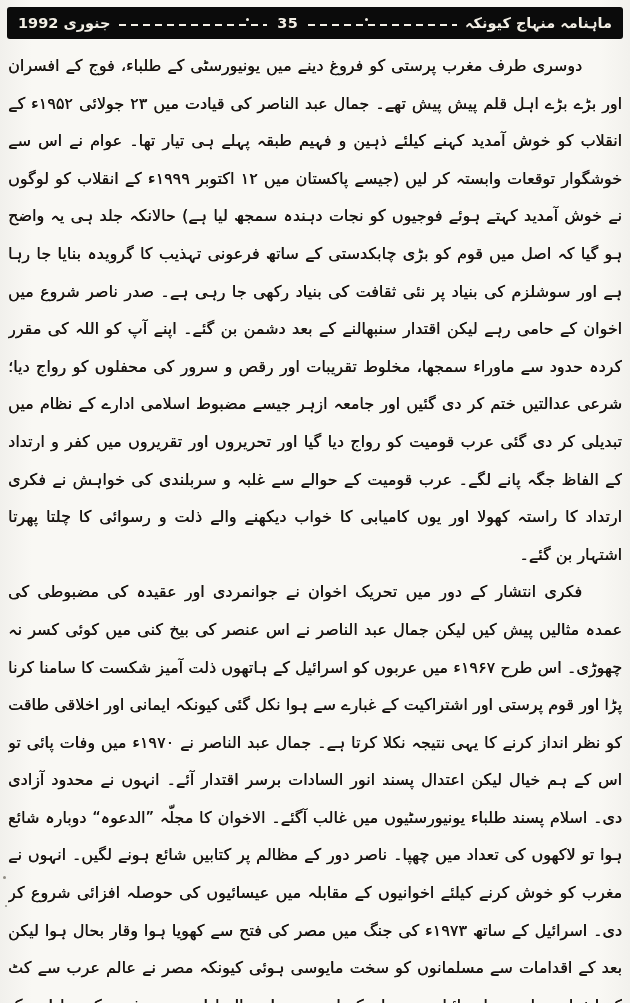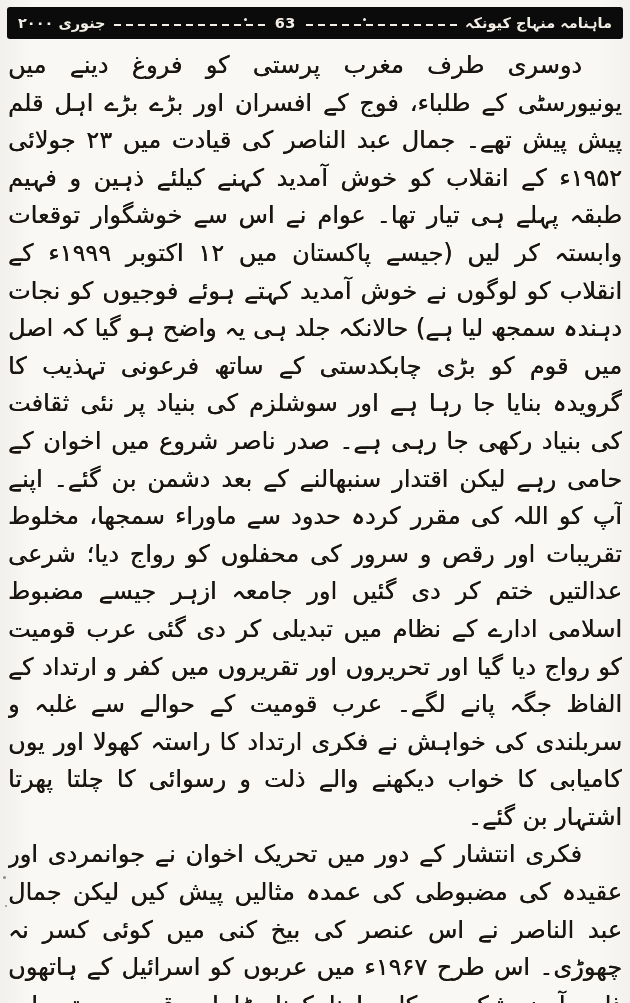--- a/index.html
+++ b/index.html
@@ -63,21 +63,21 @@
   .page-number { padding: 0 2px; }
   .article-body {
     position: absolute;
     top: 40px;
     left: 8px;
     right: 8px;
     bottom: 0;
     padding-top: 7px;
     overflow: hidden;
     text-align: justify;
-    font-size: 24px;
+    font-size: 16px;
     line-height: 37.6px;
     color: #1a1511;
     text-shadow: 0.3px 0 0 currentColor; 
   }
   .article-paragraph {
     margin: 0;
     text-indent: 40px;
   }
   .scan-speck {
     position: absolute;
@@ -90,25 +90,25 @@
 </head>
 <body>
 
 <div class="page">
 
   <div class="header-bar">
     <span class="magazine-title">ماہنامہ منہاج کیونکہ</span>
     <span class="dashed-rule">
       <span class="separator-dot dot-a"></span>
     </span>
-    <span class="page-number">63</span>
+    <span class="page-number">35</span>
     <span class="dashed-rule">
       <span class="separator-dot dot-b"></span>
     </span>
-    <span class="issue-date">جنوری ۲۰۰۰</span>
+    <span class="issue-date">جنوری 1992</span>
   </div>
 
   <div class="article-body">
     <p class="article-paragraph">دوسری طرف مغرب پرستی کو فروغ دینے میں یونیورسٹی کے طلباء، فوج کے افسران اور بڑے بڑے اہل قلم پیش پیش تھے۔ جمال عبد الناصر کی قیادت میں ۲۳ جولائی ۱۹۵۲ء کے انقلاب کو خوش آمدید کہنے کیلئے ذہین و فہیم طبقہ پہلے ہی تیار تھا۔ عوام نے اس سے خوشگوار توقعات وابستہ کر لیں (جیسے پاکستان میں ۱۲ اکتوبر ۱۹۹۹ء کے انقلاب کو لوگوں نے خوش آمدید کہتے ہوئے فوجیوں کو نجات دہندہ سمجھ لیا ہے) حالانکہ جلد ہی یہ واضح ہو گیا کہ اصل میں قوم کو بڑی چابکدستی کے ساتھ فرعونی تہذیب کا گرویدہ بنایا جا رہا ہے اور سوشلزم کی بنیاد پر نئی ثقافت کی بنیاد رکھی جا رہی ہے۔ صدر ناصر شروع میں اخوان کے حامی رہے لیکن اقتدار سنبھالنے کے بعد دشمن بن گئے۔ اپنے آپ کو اللہ کی مقرر کردہ حدود سے ماوراء سمجھا، مخلوط تقریبات اور رقص و سرور کی محفلوں کو رواج دیا؛ شرعی عدالتیں ختم کر دی گئیں اور جامعہ ازہر جیسے مضبوط اسلامی ادارے کے نظام میں تبدیلی کر دی گئی عرب قومیت کو رواج دیا گیا اور تحریروں اور تقریروں میں کفر و ارتداد کے الفاظ جگہ پانے لگے۔ عرب قومیت کے حوالے سے غلبہ و سربلندی کی خواہش نے فکری ارتداد کا راستہ کھولا اور یوں کامیابی کا خواب دیکھنے والے ذلت و رسوائی کا چلتا پھرتا اشتہار بن گئے۔</p>
     <p class="article-paragraph">فکری انتشار کے دور میں تحریک اخوان نے جوانمردی اور عقیدہ کی مضبوطی کی عمدہ مثالیں پیش کیں لیکن جمال عبد الناصر نے اس عنصر کی بیخ کنی میں کوئی کسر نہ چھوڑی۔ اس طرح ۱۹۶۷ء میں عربوں کو اسرائیل کے ہاتھوں ذلت آمیز شکست کا سامنا کرنا پڑا اور قوم پرستی اور اشتراکیت کے غبارے سے ہوا نکل گئی کیونکہ ایمانی اور اخلاقی طاقت کو نظر انداز کرنے کا یہی نتیجہ نکلا کرتا ہے۔ جمال عبد الناصر نے ۱۹۷۰ء میں وفات پائی تو اس کے ہم خیال لیکن اعتدال پسند انور السادات برسر اقتدار آئے۔ انہوں نے محدود آزادی دی۔ اسلام پسند طلباء یونیورسٹیوں میں غالب آگئے۔ الاخوان کا مجلّہ ”الدعوہ“ دوبارہ شائع ہوا تو لاکھوں کی تعداد میں چھپا۔ ناصر دور کے مظالم پر کتابیں شائع ہونے لگیں۔ انہوں نے مغرب کو خوش کرنے کیلئے اخوانیوں کے مقابلہ میں عیسائیوں کی حوصلہ افزائی شروع کر دی۔ اسرائیل کے ساتھ ۱۹۷۳ء کی جنگ میں مصر کی فتح سے کھویا ہوا وقار بحال ہوا لیکن بعد کے اقدامات سے مسلمانوں کو سخت مایوسی ہوئی کیونکہ مصر نے عالم عرب سے کٹ کر انفرادی طور پر اسرائیل سے صلح کر لی تھی۔ انور السادات بھی مذہب کو عبادات تک محدود رکھنا چاہتے تھے۔ وہ انور السادات نے اپنی کتاب ”البحث عن الذات“ میں لکھا ہے کہ وہ بچپن میں کمال اتاترک سے متاثر تھا۔ یہی وجہ ہے کہ اس نے دینی عنصر کو بھی اپنا مد مقابل سمجھا۔</p>
 
   </div>
 
   <div class="scan-speck speck-1"></div>
   <div class="scan-speck speck-2"></div>

